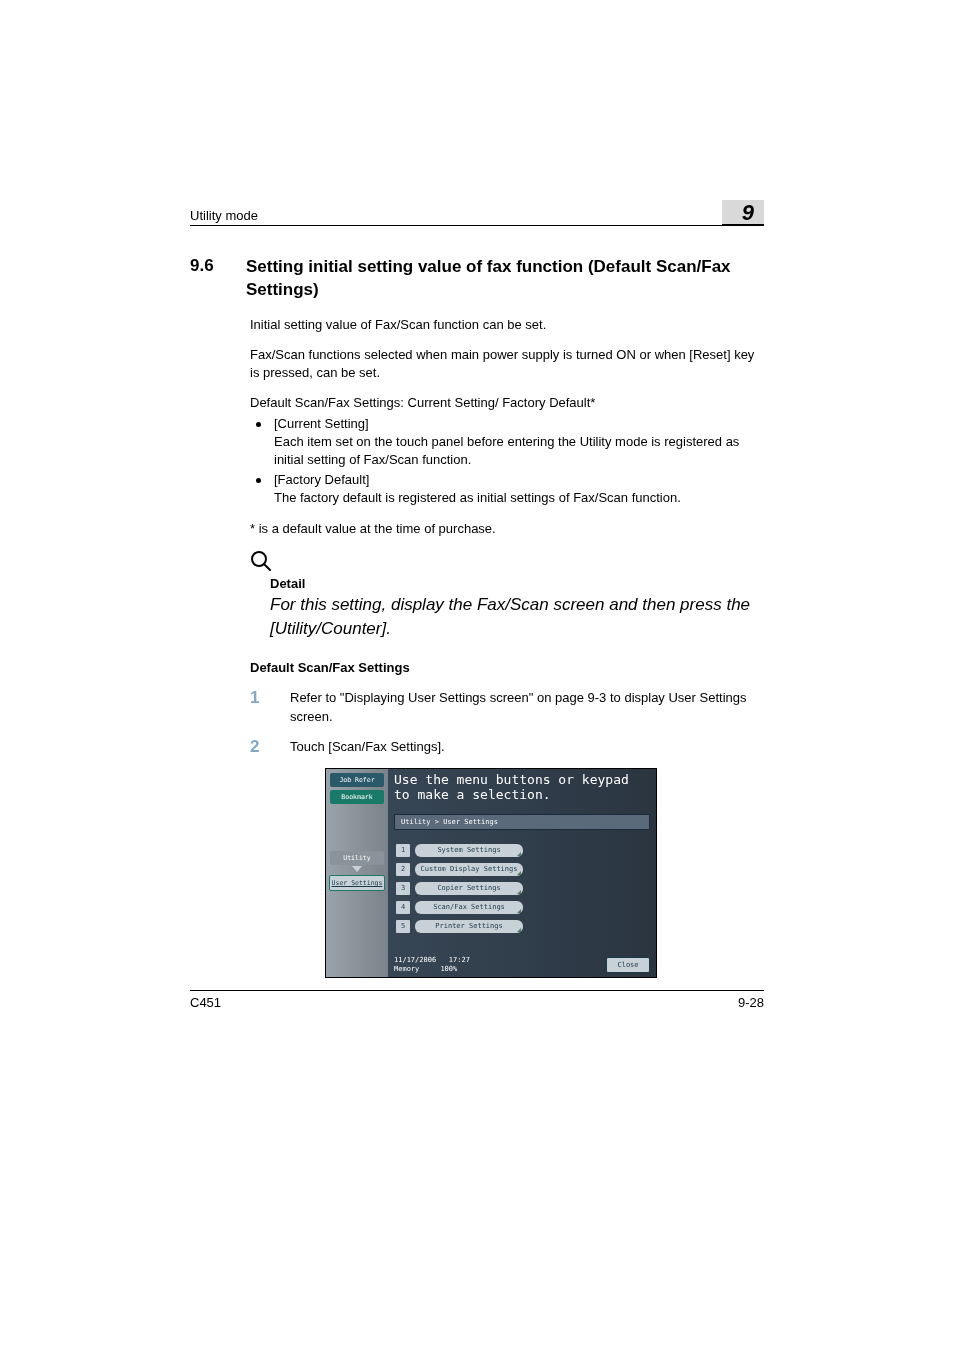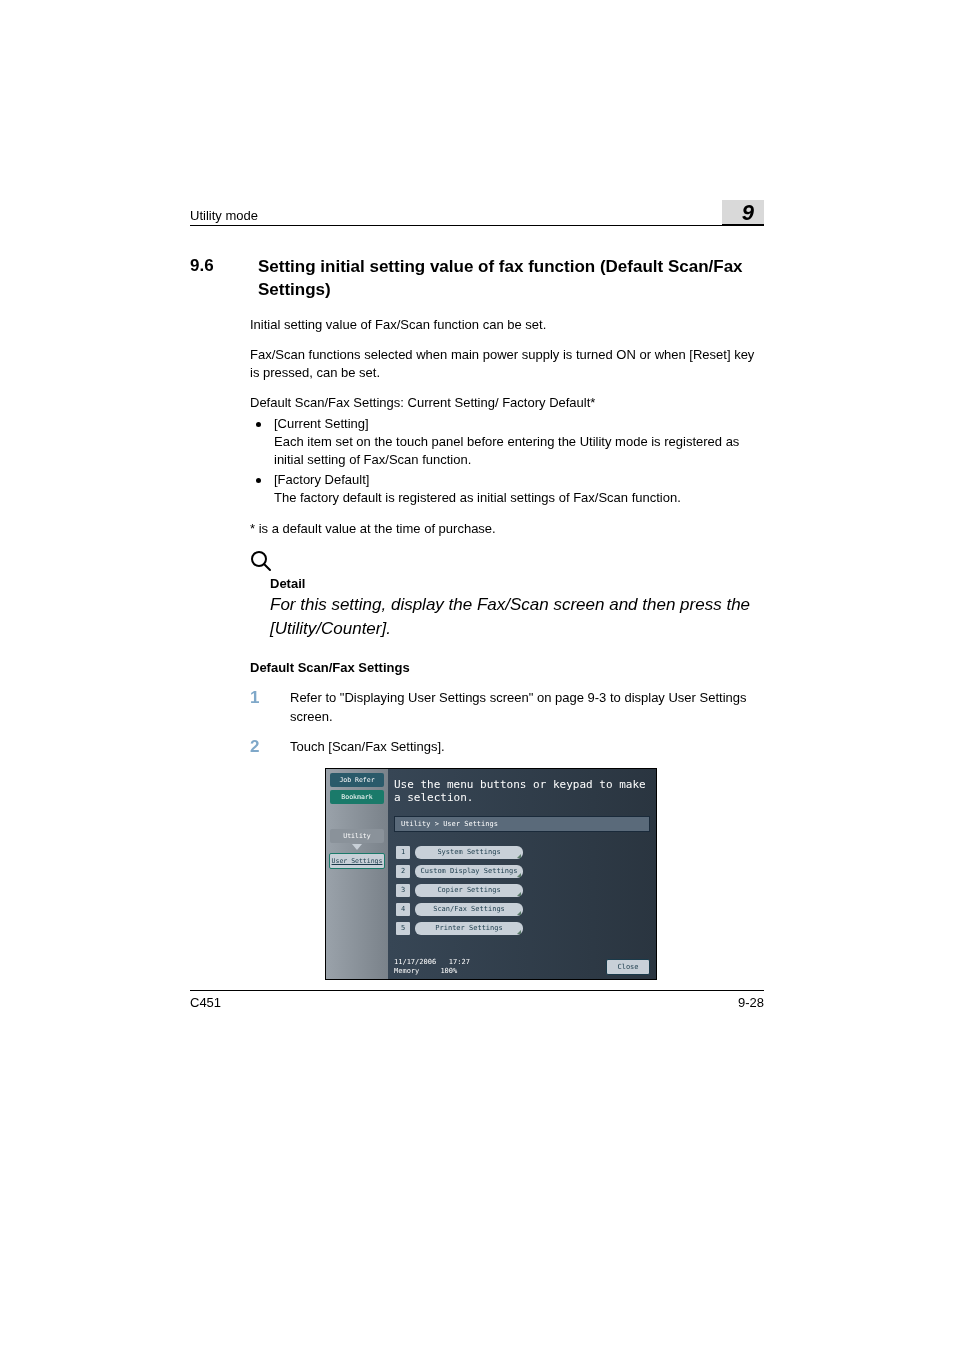--- a/index.html
+++ b/index.html
@@ -32,21 +32,21 @@
     padding: 2px 10px 0 20px;
     font-size: 22px;
     font-weight: bold;
     font-style: italic;
     border-bottom: 2px solid #000;
     line-height: 1;
     margin-bottom: -3px;
   }
   .section-row {
     display: flex;
-    gap: 28px;
+    gap: 16px;
     margin-bottom: 14px;
   }
   .section-num {
     font-size: 17px;
     font-weight: bold;
     width: 40px;
     flex-shrink: 0;
   }
   .section-title {
     font-size: 17px;
@@ -143,22 +143,21 @@
     border: 1px solid #000;
     font-family: monospace;
     font-size: 7px;
     color: #fff;
     background: linear-gradient(to right, #3a4a5a 0%, #2a3540 100%);
     position: relative;
   }
   .ss-instr {
     color: #fff;
     padding: 3px 6px;
-    font-size: 11px;
-    margin-top: 6px;
+    font-size: 13px;
   }
   .ss-left {
     position: absolute;
     left: 0; top: 0; bottom: 0;
     width: 62px;
     background: linear-gradient(to right, #9aa2aa 0%, #7a828a 100%);
     display: flex;
     flex-direction: column;
     align-items: center;
     padding-top: 4px;
@@ -166,21 +165,21 @@
   }
   .ss-tab {
     width: 54px;
     text-align: center;
     padding: 3px 0;
     border-radius: 2px;
     font-size: 6.5px;
   }
   .ss-tab.dark { background: #2a5a6a; color:#fff; }
   .ss-tab.green { background: #1a7a6a; color:#fff; }
-  .ss-tab.grey { background: #8a929a; color:#fff; margin-top: 22px; }
+  .ss-tab.grey { background: #8a929a; color:#fff; margin-top: 44px; }
   .ss-tab.sel { background: #c8d0d8; color:#1a3a4a; border:1px solid #1a7a6a;text-decoration:underline; }
   .ss-arrow {
     width: 0; height: 0;
     border-left: 5px solid transparent;
     border-right: 5px solid transparent;
     border-top: 6px solid #c8d0d8;
     margin-top: -2px;
   }
   .ss-main {
     margin-left: 62px;

